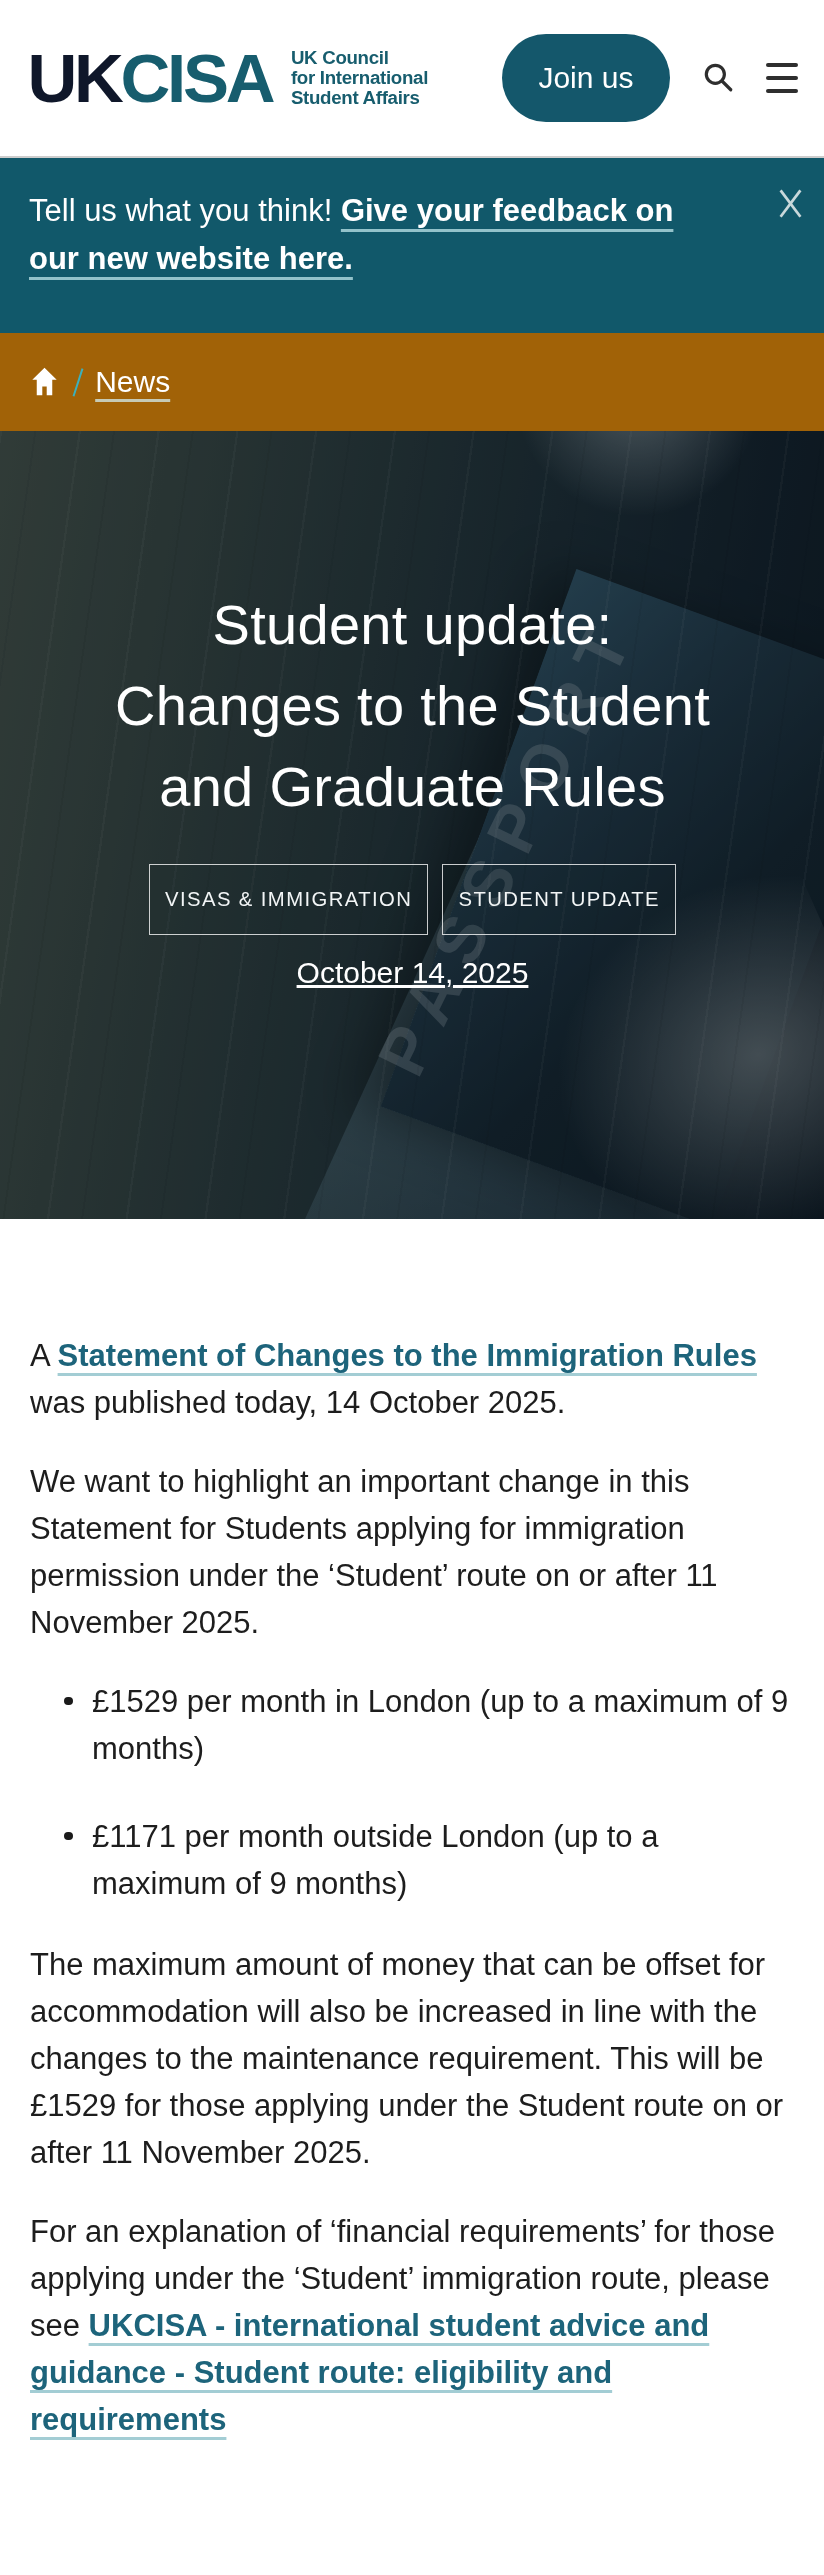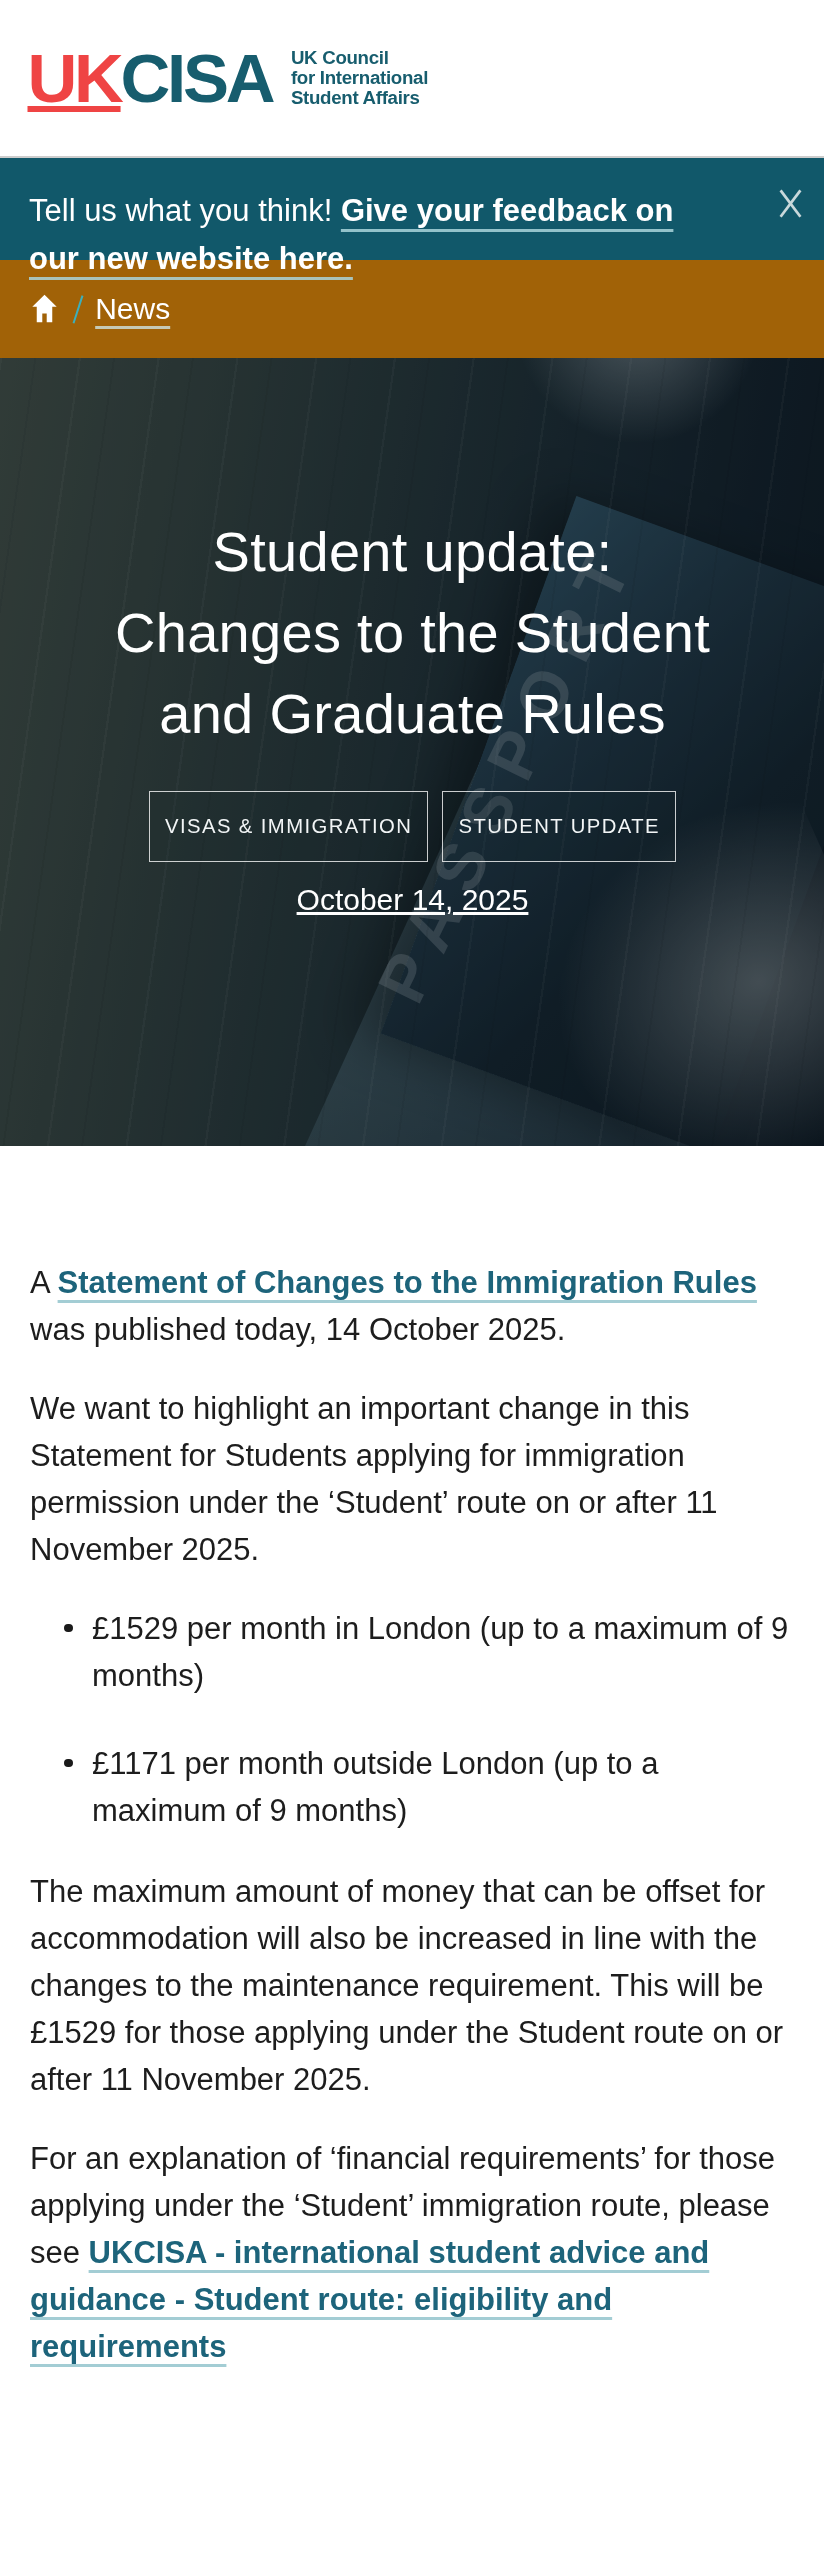--- a/index.html
+++ b/index.html
@@ -22,21 +22,21 @@
     padding: 0 27.5px;
   }
   .logo-group { display: flex; align-items: center; gap: 18.7px; }
   .logo-word {
     font-size: 69px;
     font-weight: 700;
     letter-spacing: -3.3px;
     line-height: 1;
     white-space: nowrap;
   }
-  .logo-uk   { color: #ef4444; text-decoration: underline; }
+  .logo-uk   { color: #0f172a; }
   .logo-cisa { color: #175d6e; }
   .logo-tagline {
     display: flex; flex-direction: column;
     font-size: 18.7px; line-height: 20.3px;
     font-weight: 700; color: #175d6e; letter-spacing: -0.3px; justify-content: space-between;
   }
   .header-right { display: flex; align-items: center; gap: 31px; }
   .join-btn {
     background: #14576b;
     color: #ffffff;
@@ -52,21 +52,21 @@
   .icon-btn { background: none; border: none; padding: 0; cursor: pointer; display: block; }
   .hamburger { display: flex; flex-direction: column; gap: 8.8px; }
   .hamburger span { display: block; width: 32px; height: 4.4px; background: #2e2e2e; border-radius: 2.2px; }
 
   
   .feedback-banner {
     position: relative;
     background: #11586a;
     color: #ffffff;
     padding: 29px 50px 30px 29px;
-    height: 102px;
+    height: 175px;
   }
   .feedback-banner .msg {
     font-size: 31px;
     line-height: 48px;
     max-width: 660px;
   }
   .banner-link {
     color: #ffffff;
     font-weight: 700;
     text-decoration: underline;
@@ -224,20 +224,36 @@
 
 <header class="site-header">
   <a class="logo-group">
     <span class="logo-word"><span class="logo-uk">UK</span><span class="logo-cisa">CISA</span></span>
     <span class="logo-tagline">
       <span>UK Council</span>
       <span>for International</span>
       <span>Student Affairs</span>
     </span>
   </a>
+  <div class="header-right">
+    <button class="join-btn">Join us</button>
+    <button class="icon-btn">
+      <span>
+        <svg width="34" height="34" viewBox="0 0 64 64">
+            <circle cx="27" cy="27" r="17" fill="none" stroke="#2e2e2e" stroke-width="6"></circle>
+            <line x1="40" y1="40" x2="56" y2="56" stroke="#2e2e2e" stroke-width="6" stroke-linecap="round"></line>
+          </svg>
+      </span>
+    </button>
+    <button class="icon-btn hamburger" aria-label="menu">
+      <span></span>
+      <span></span>
+      <span></span>
+    </button>
+  </div>
 </header>
 
 <div class="feedback-banner">
   <div class="msg"><span>Tell us what you think! </span><a class="banner-link">Give your feedback on our new website here.</a></div>
   <button class="icon-btn banner-close">
     <span>
       <svg width="31" height="33" viewBox="0 0 56 60">
           <line x1="10" y1="6" x2="46" y2="54" stroke="#c9d8db" stroke-width="5"></line>
           <line x1="46" y1="6" x2="10" y2="54" stroke="#c9d8db" stroke-width="5"></line>
         </svg>

